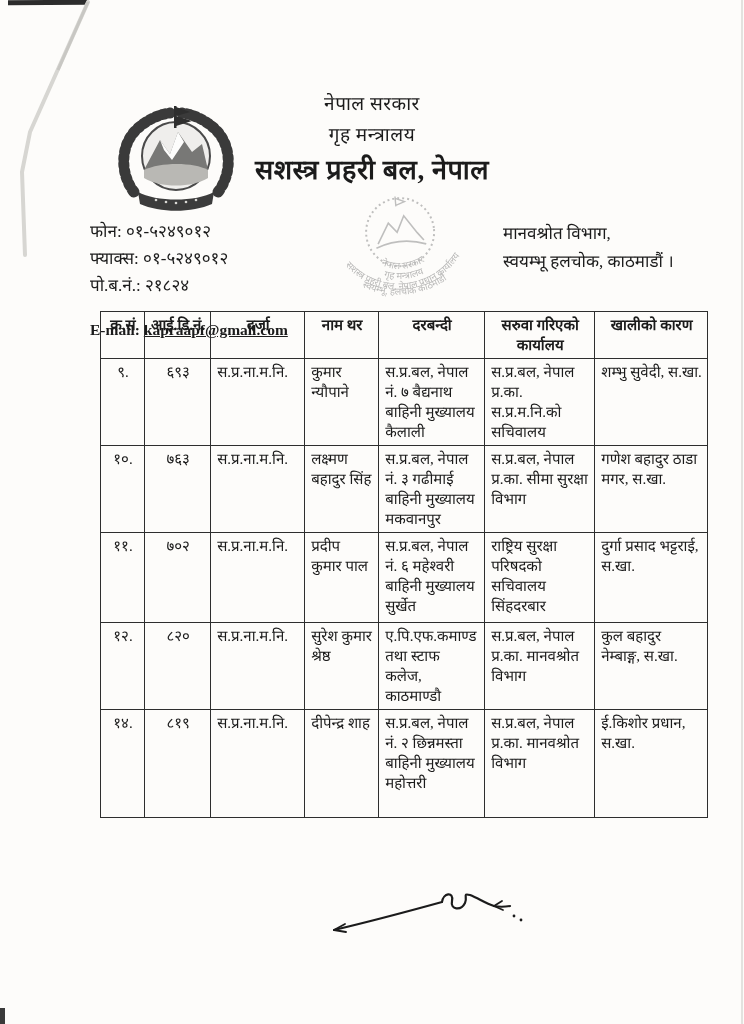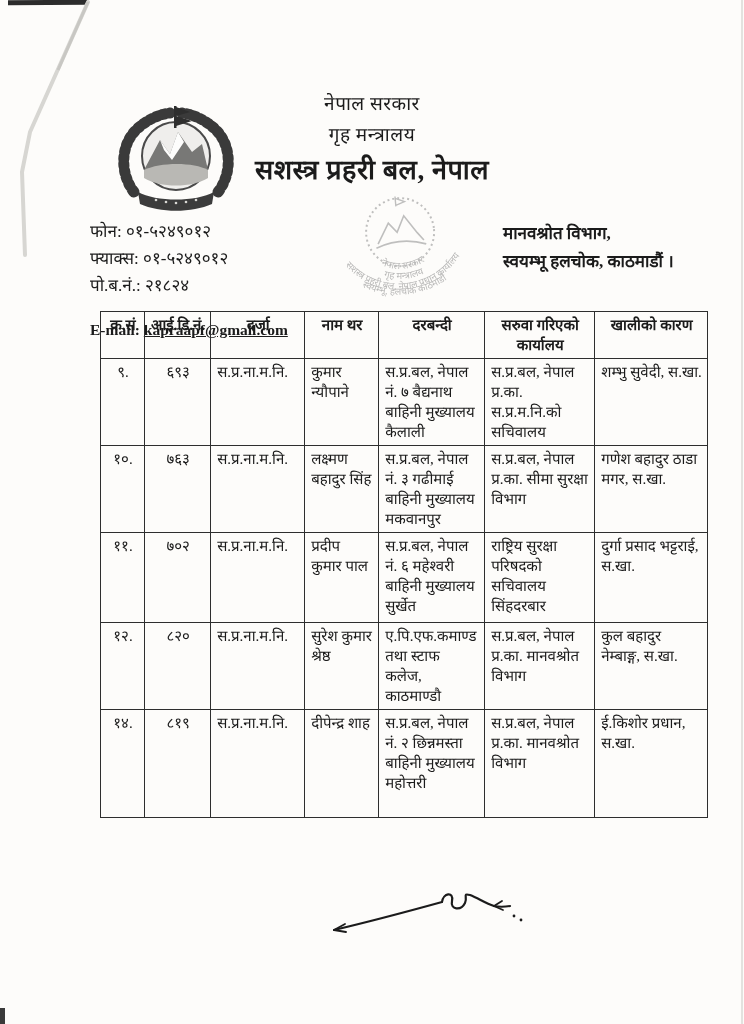--- a/index.html
+++ b/index.html
@@ -19,21 +19,21 @@
   .hdr{position:absolute;left:0;width:744px;text-align:center;}
   .hdr-sm{font-size:19px;letter-spacing:.5px;}
   .hdr-lg{font-size:27px;font-weight:bold;letter-spacing:.5px;}
   .gov{top:90px;} .ministry{top:121px;} .org{top:150px;} .office{top:190px;}
   
   .emblem{position:absolute;left:112px;top:104px;width:128px;height:112px;}
   
   .stamp{position:absolute;left:308px;top:190px;width:190px;height:150px;opacity:.62;transform:rotate(-5deg);}
   
   .contact-left{position:absolute;left:90px;top:218px;font-size:17px;line-height:27px;}
-  .contact-right{position:absolute;left:503px;top:220px;font-size:17px;line-height:27.5px;font-weight:bold;}
+  .contact-right{position:absolute;left:503px;top:220px;font-size:17px;line-height:27.5px;}
   .email-line{font-size:15.5px;font-weight:bold;margin-top:17px;}
   .email-line .addr{text-decoration:underline;}
   
   table.doc{position:absolute;left:100px;top:311px;border-collapse:collapse;table-layout:fixed;}
   table.doc th,table.doc td{
     border:1.4px solid #2e2e2e;vertical-align:top;padding:3px 5px 2px 6px;
     font-size:15px;line-height:1.35;overflow:hidden;word-wrap:break-word;
   }
   table.doc th{font-weight:bold;text-align:center;}
   table.doc th.c0,table.doc th.c1,table.doc th.c2,table.doc th.c3,table.doc th.c6{text-align:center;}

